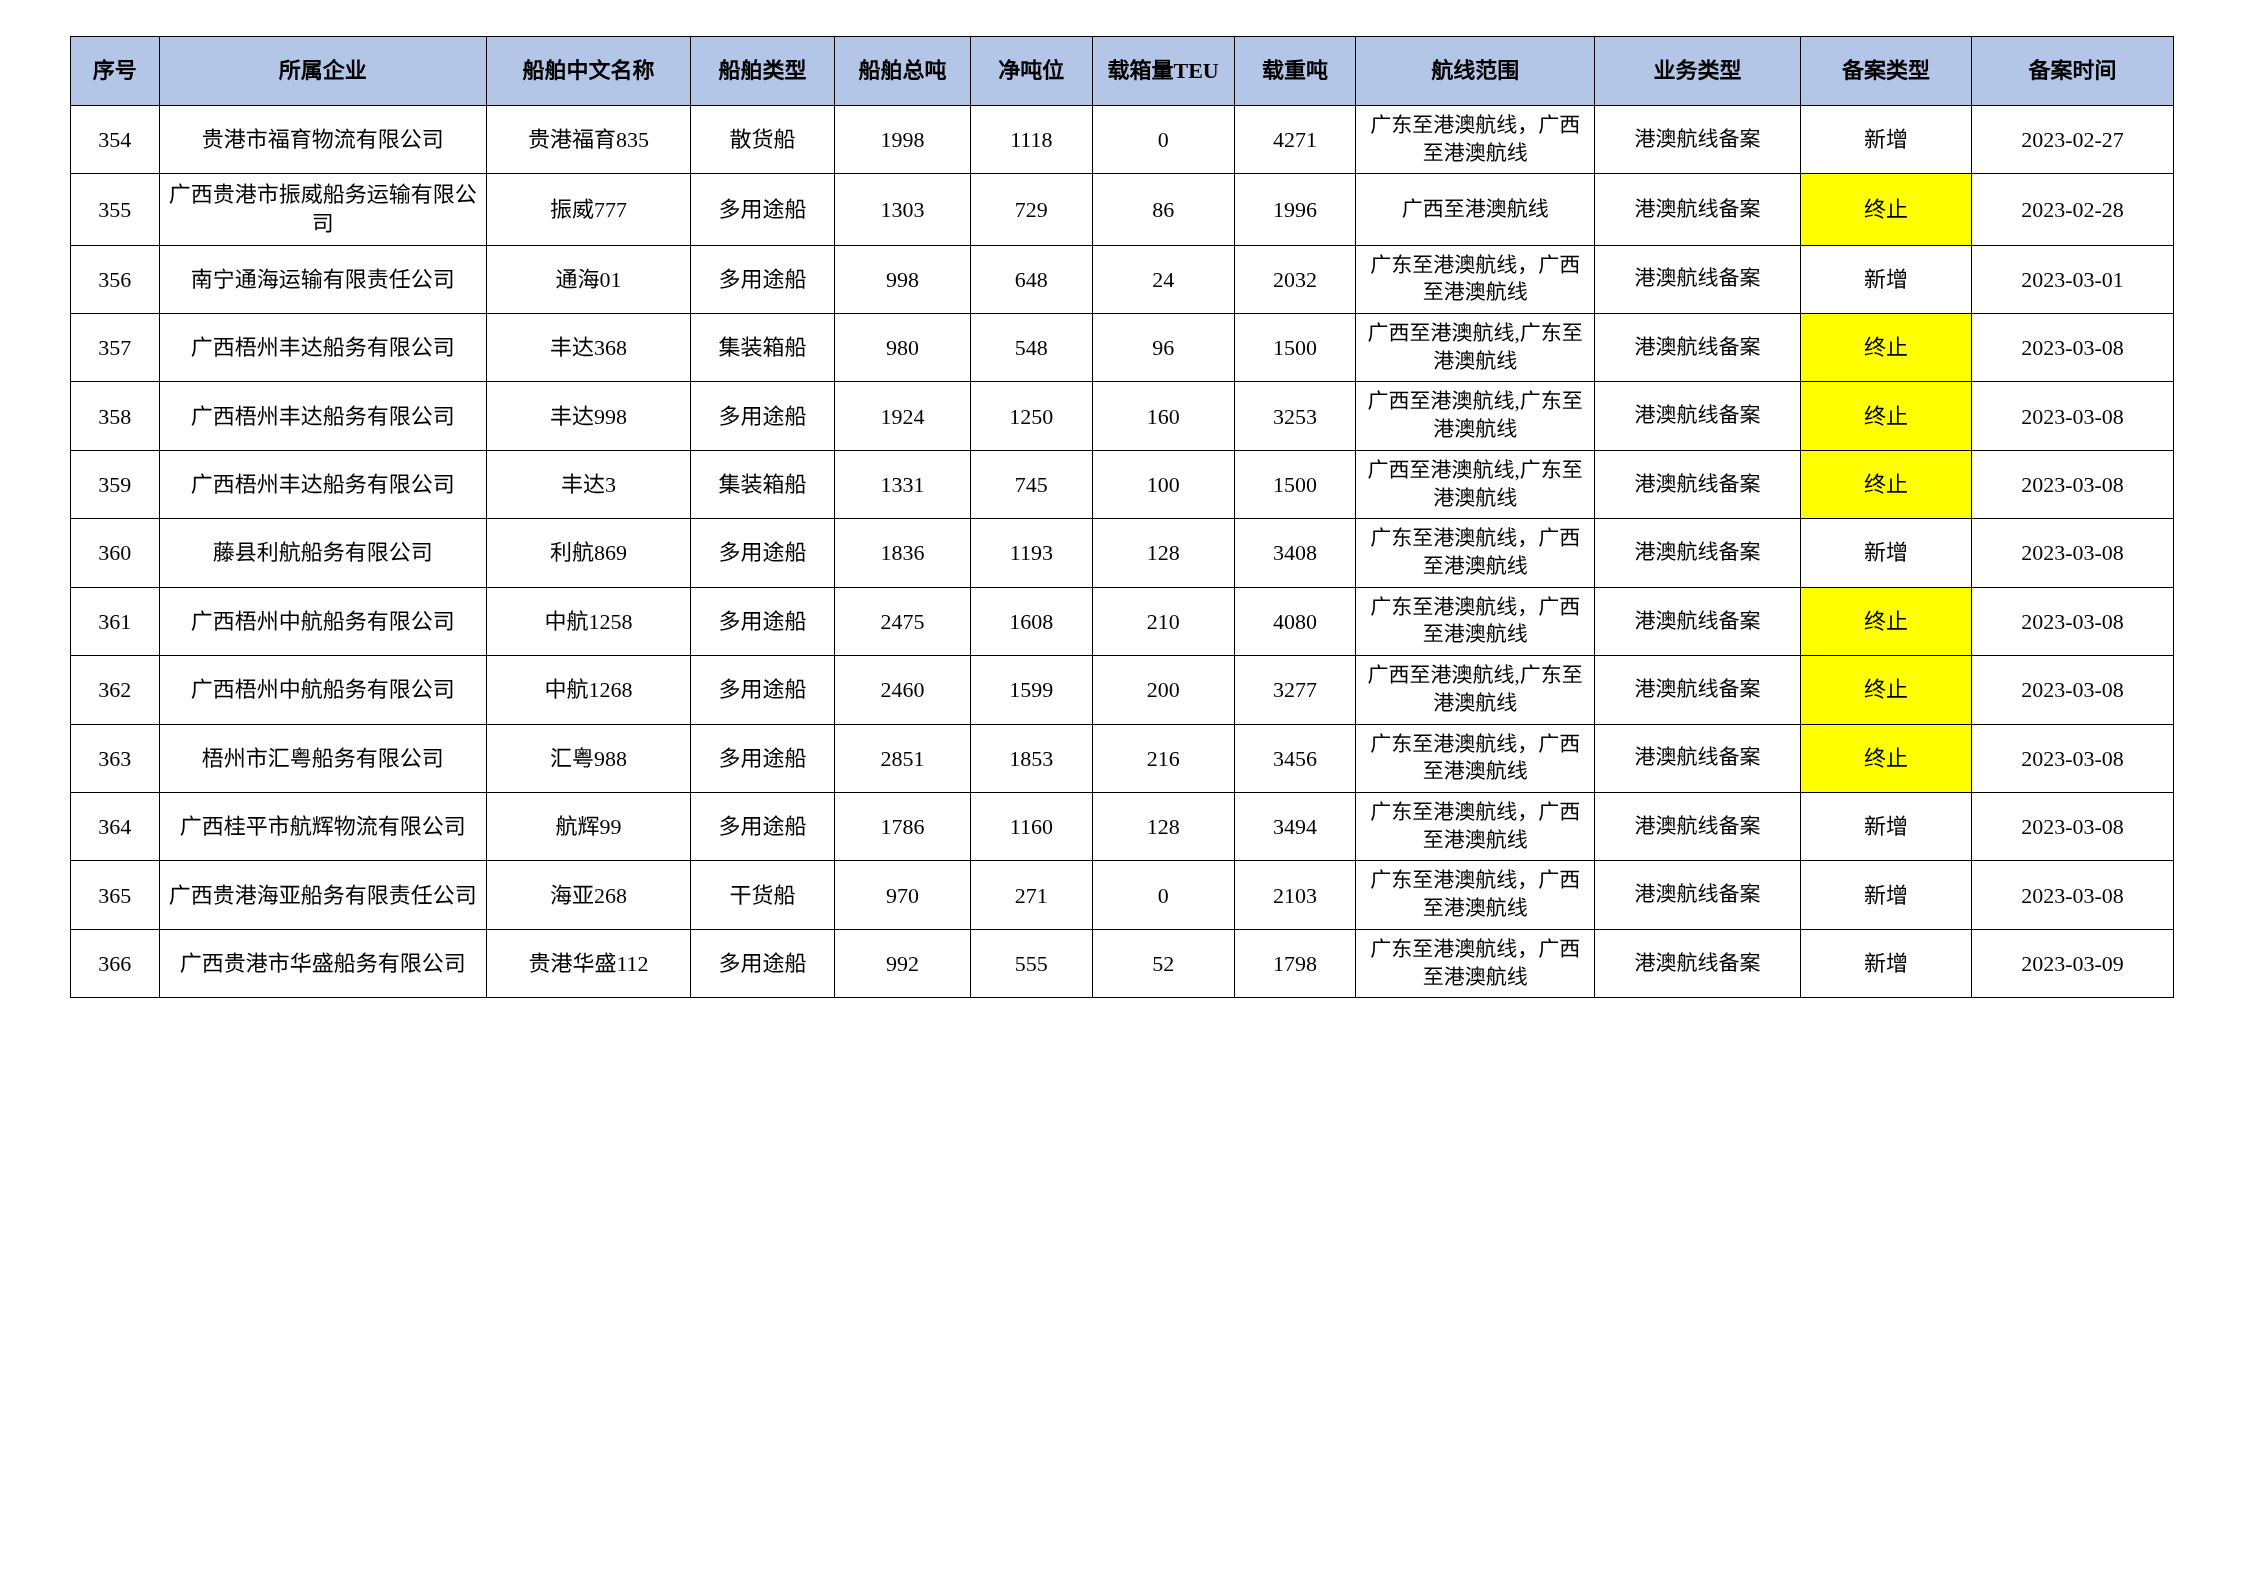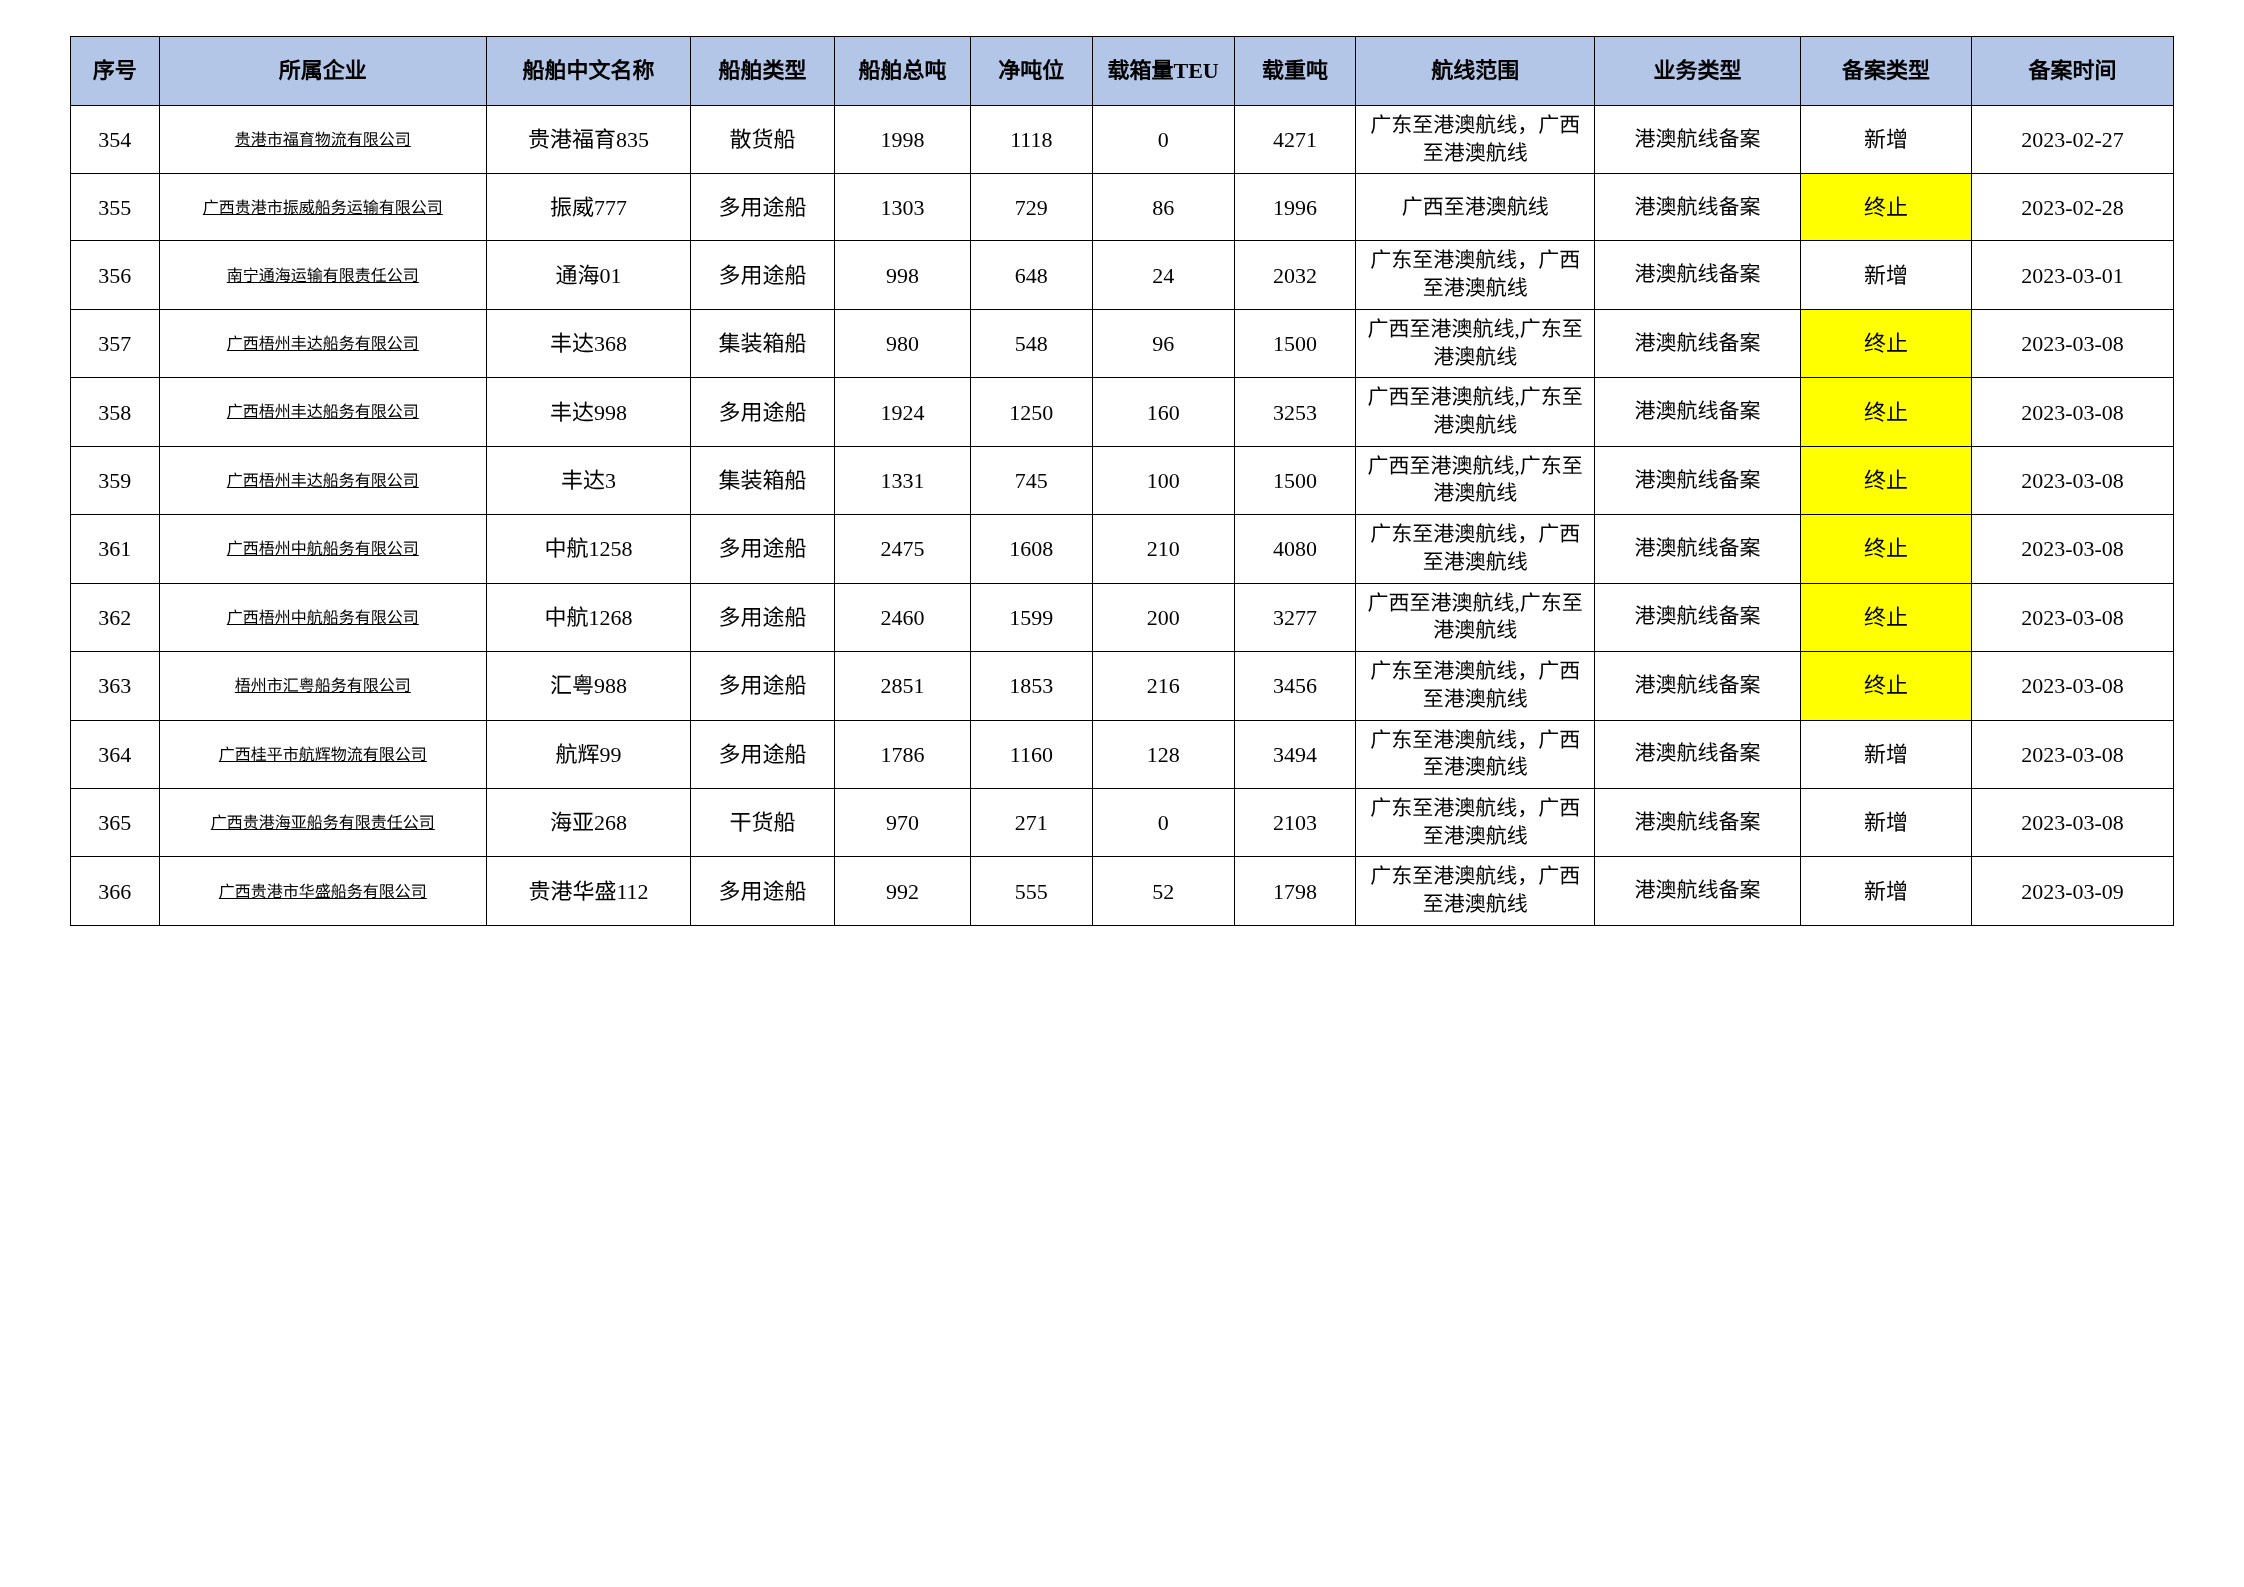--- a/index.html
+++ b/index.html
@@ -64,24 +64,23 @@
     background: #ffff00 !important;
   }
   .route-cell {
     font-size: 21px;
     line-height: 1.3;
     padding-left: 6px;
     padding-right: 6px;
     margin-top: 12px;
   }
   .company-cell {
-    font-size: 16px;
+    font-size: 22px;
     padding-left: 6px;
     padding-right: 6px;
-    text-decoration: underline;
   }
   .biz-cell {
     font-size: 21px;
   }
   .num-cell {
     font-family: "Liberation Serif", "DejaVu Serif", serif;
   }
 </style>
 </head>
 <body>
@@ -197,20 +196,34 @@
         <td class="num-cell">1331</td>
         <td class="num-cell">745</td>
         <td class="num-cell">100</td>
         <td class="num-cell">1500</td>
         <td class="route-cell">广西至港澳航线,广东至港澳航线</td>
         <td class="biz-cell">港澳航线备案</td>
         <td class="cell-highlight">终止</td>
         <td class="num-cell">2023-03-08</td>
       </tr>
       <tr>
+        <td class="num-cell">360</td>
+        <td class="company-cell">藤县利航船务有限公司</td>
+        <td>利航869</td>
+        <td>多用途船</td>
+        <td class="num-cell">1836</td>
+        <td class="num-cell">1193</td>
+        <td class="num-cell">128</td>
+        <td class="num-cell">3408</td>
+        <td class="route-cell">广东至港澳航线，广西至港澳航线</td>
+        <td class="biz-cell">港澳航线备案</td>
+        <td>新增</td>
+        <td class="num-cell">2023-03-08</td>
+      </tr>
+      <tr>
         <td class="num-cell">361</td>
         <td class="company-cell">广西梧州中航船务有限公司</td>
         <td>中航1258</td>
         <td>多用途船</td>
         <td class="num-cell">2475</td>
         <td class="num-cell">1608</td>
         <td class="num-cell">210</td>
         <td class="num-cell">4080</td>
         <td class="route-cell">广东至港澳航线，广西至港澳航线</td>
         <td class="biz-cell">港澳航线备案</td>

